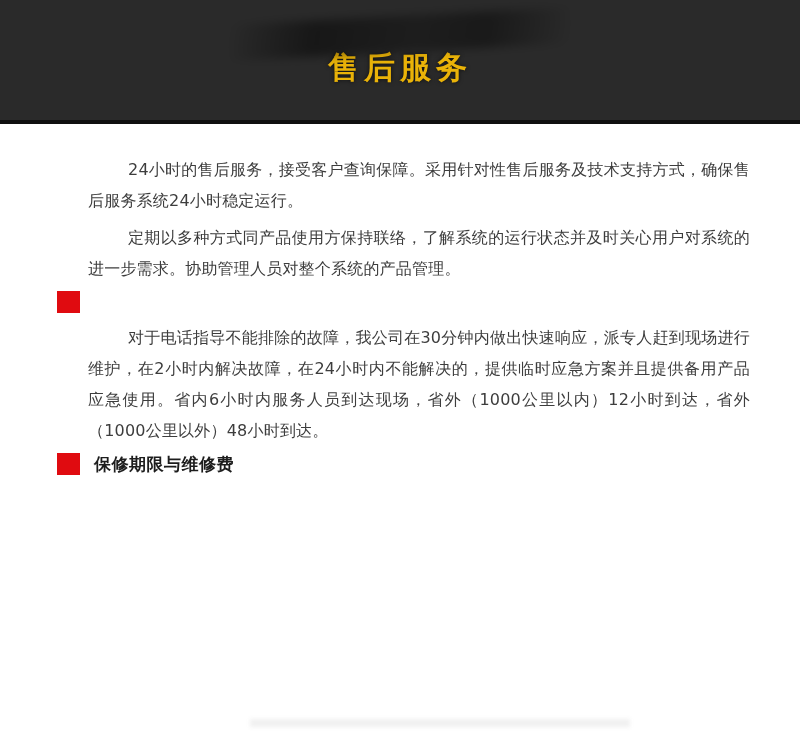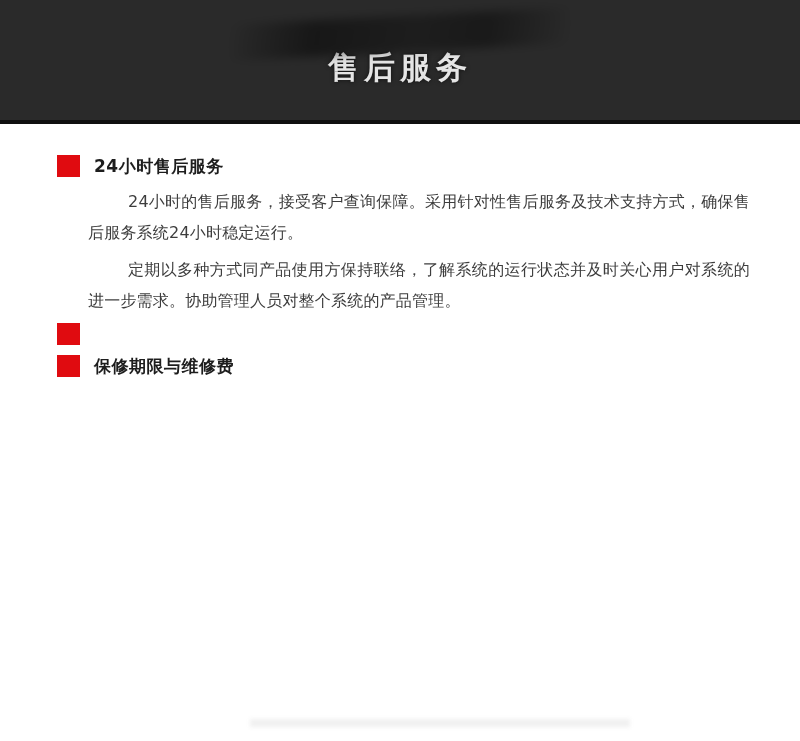--- a/index.html
+++ b/index.html
@@ -35,21 +35,21 @@
       rgba(0,0,0,0.45) 25%,
       rgba(0,0,0,0.30) 55%,
       rgba(0,0,0,0.40) 75%,
       rgba(0,0,0,0) 100%);
     filter: blur(5px);
     transform: rotate(-3deg);
   }
   .banner-title {
     margin: 12px;
     padding-top: 16px;
-    color: #e5e5e5;
+    color: #eab308;
     font-size: 31px;
     font-weight: bold;
     letter-spacing: 5px;
     text-shadow: 0 0 4px rgba(0,0,0,0.65);
   }
 
   
   .content { padding-top: 30px; }
   .section { margin-bottom: 6px; }
   .heading-row {
@@ -99,35 +99,32 @@
 <div class="page">
 
   <header class="banner">
     <div class="banner-watermark"></div>
     <h1 class="banner-title">售后服务</h1>
   </header>
 
   <main class="content">
 
     <section class="section">
-      <div class="heading-row">
-        <span class="bullet"></span>
-        <h2 class="heading">24小时售后服务</h2>
-      </div>
       <p class="para">24小时的售后服务，接受客户查询保障。采用针对性售后服务及技术支持方式，确保售后服务系统24小时稳定运行。</p>
     </section>
 
     <section class="section">
       <p class="para">定期以多种方式同产品使用方保持联络，了解系统的运行状态并及时关心用户对系统的进一步需求。协助管理人员对整个系统的产品管理。</p>
     </section>
 
     <section class="section">
       <div class="heading-row">
         <span class="bullet"></span>
       </div>
+      <p class="para">对于电话指导不能排除的故障，我公司在30分钟内做出快速响应，派专人赶到现场进行维护，在2小时内解决故障，在24小时内不能解决的，提供临时应急方案并且提供备用产品应急使用。省内6小时内服务人员到达现场，省外（1000公里以内）12小时到达，省外（1000公里以外）48小时到达。</p>
     </section>
 
     <section class="section">
       <div class="heading-row">
         <span class="bullet"></span>
         <h2 class="heading">保修期限与维修费</h2>
       </div>
     </section>
 
   </main>

